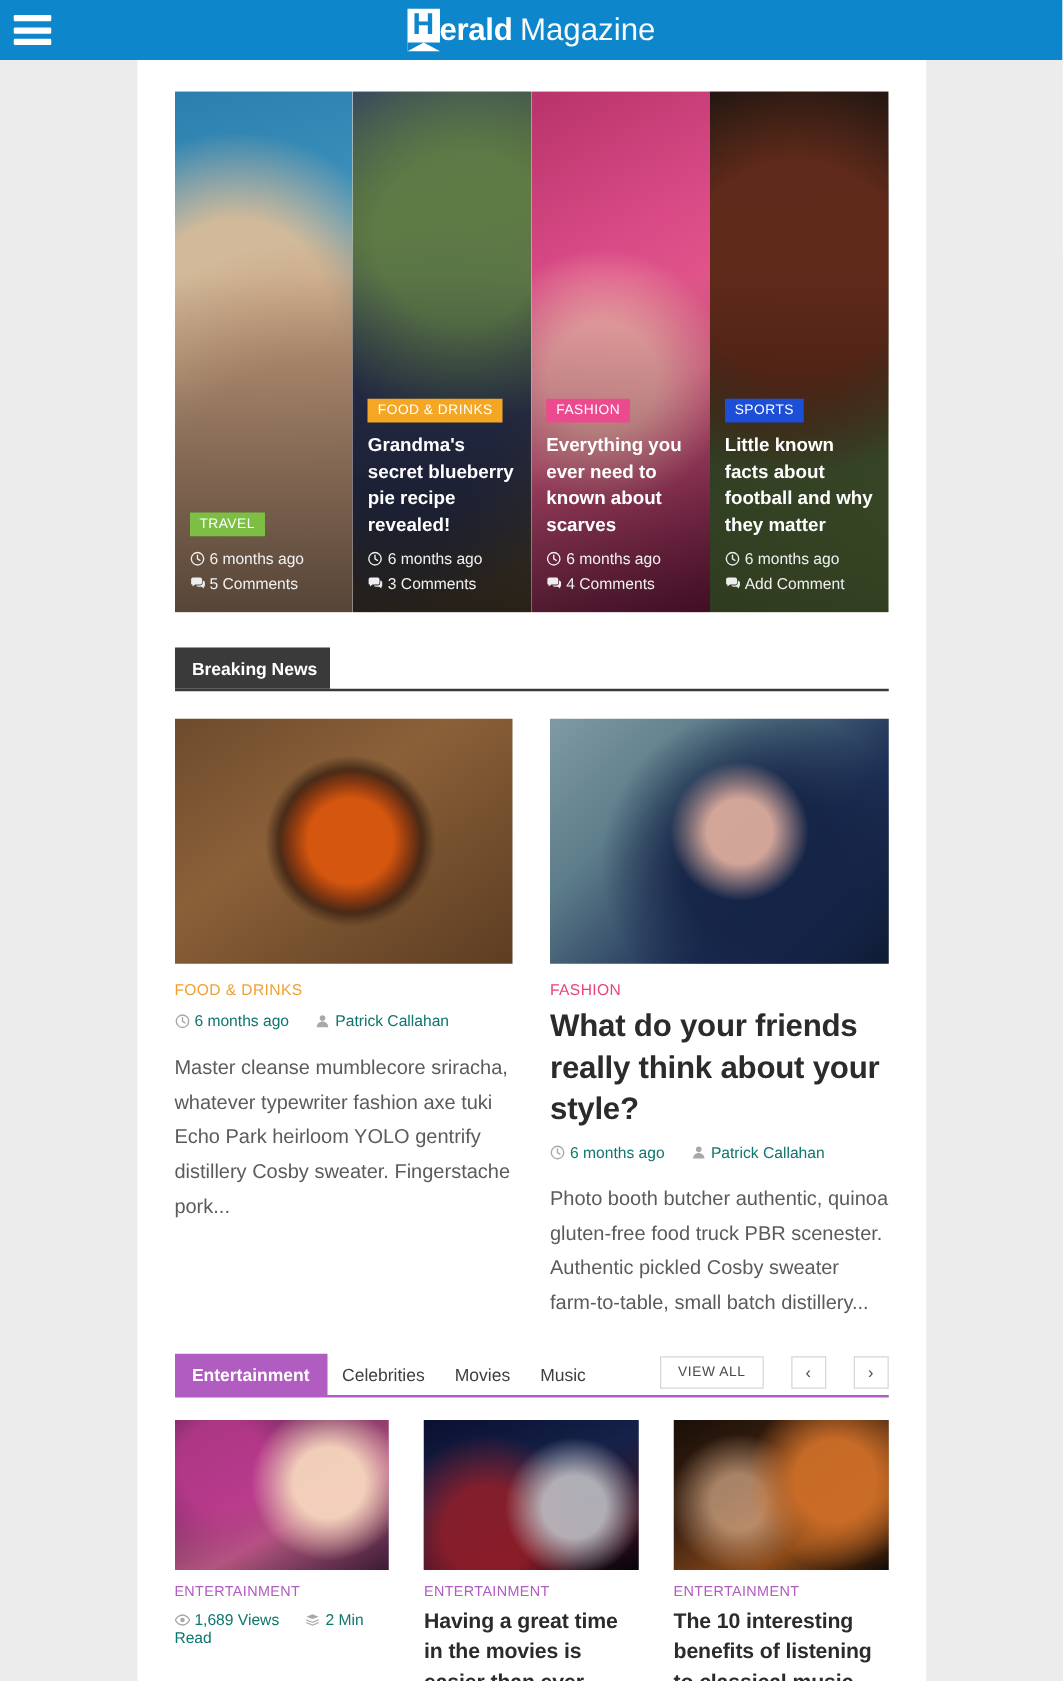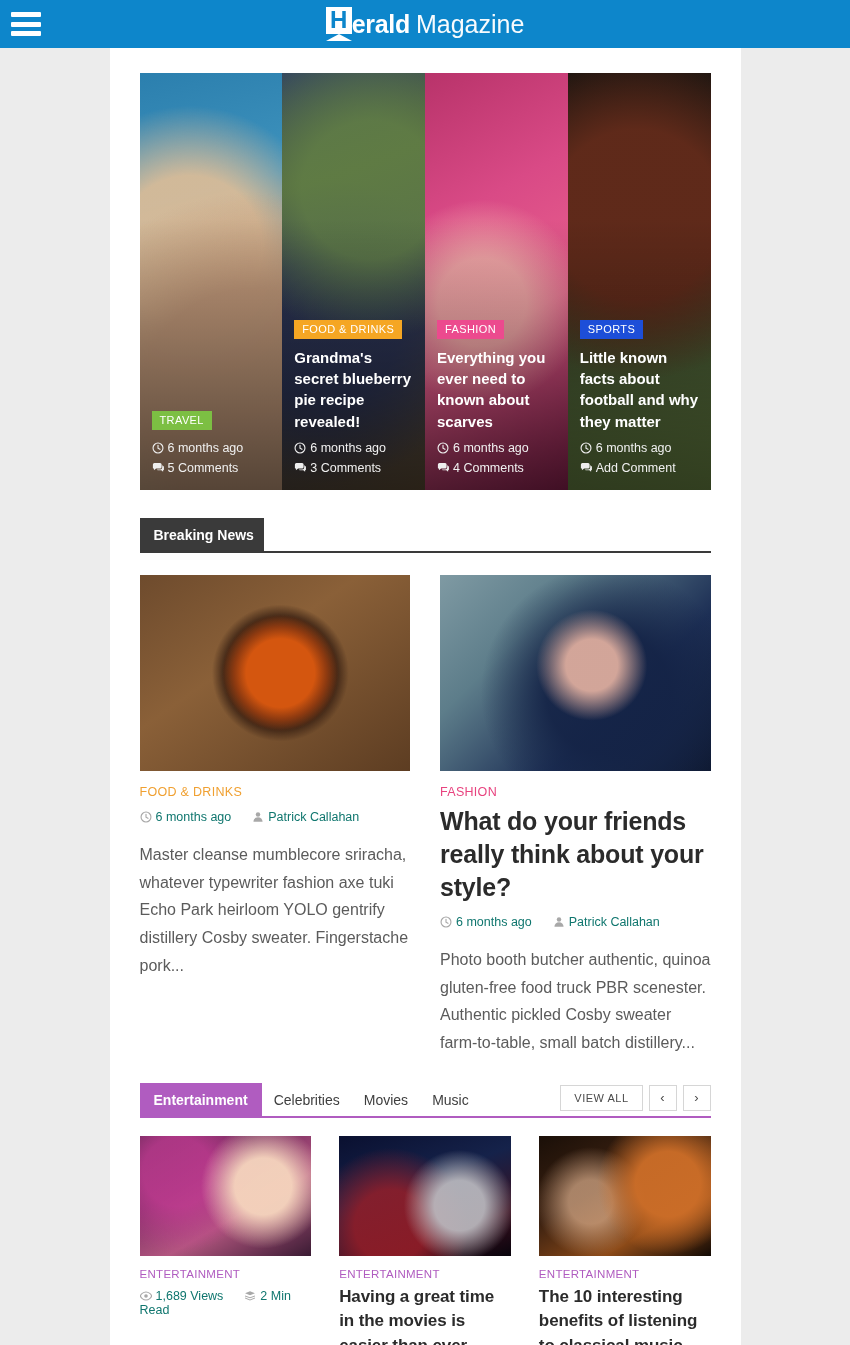--- a/index.html
+++ b/index.html
@@ -95,21 +95,21 @@
   
   .tabbar {
     margin-top: 26px; border-bottom: 2px solid #b05cc0;
     display: flex; align-items: flex-end; justify-content: space-between;
   }
   .tabs { display: flex; align-items: flex-end; }
   .tab-item {
     font-size: 14px; color: #3e3e3e; padding: 9px 12px 8px 12px; cursor: pointer;
   }
   .tab-item.active { background: #b05cc0; color: #fff; font-weight: bold; padding-left: 14px; padding-right: 14px; }
-  .tab-ctrls { display: flex; gap: 6px; padding-bottom: 5px; }
+  .tab-ctrls { display: flex; gap: 22px; padding-bottom: 5px; }
   .btn-outline {
     border: 1px solid #d6d6d6; background: #fff; color: #4a4a4a;
     font-size: 11px; letter-spacing: .5px; padding: 6px 13px; cursor: pointer;
     font-family: "Liberation Sans", sans-serif;
   }
   .btn-arrow {
     border: 1px solid #d6d6d6; background: #fff; color: #4a4a4a;
     width: 28px; height: 26px; font-size: 13px; cursor: pointer; line-height: 1;
     display: flex; align-items: center; justify-content: center;
     font-family: "Liberation Sans", sans-serif;

